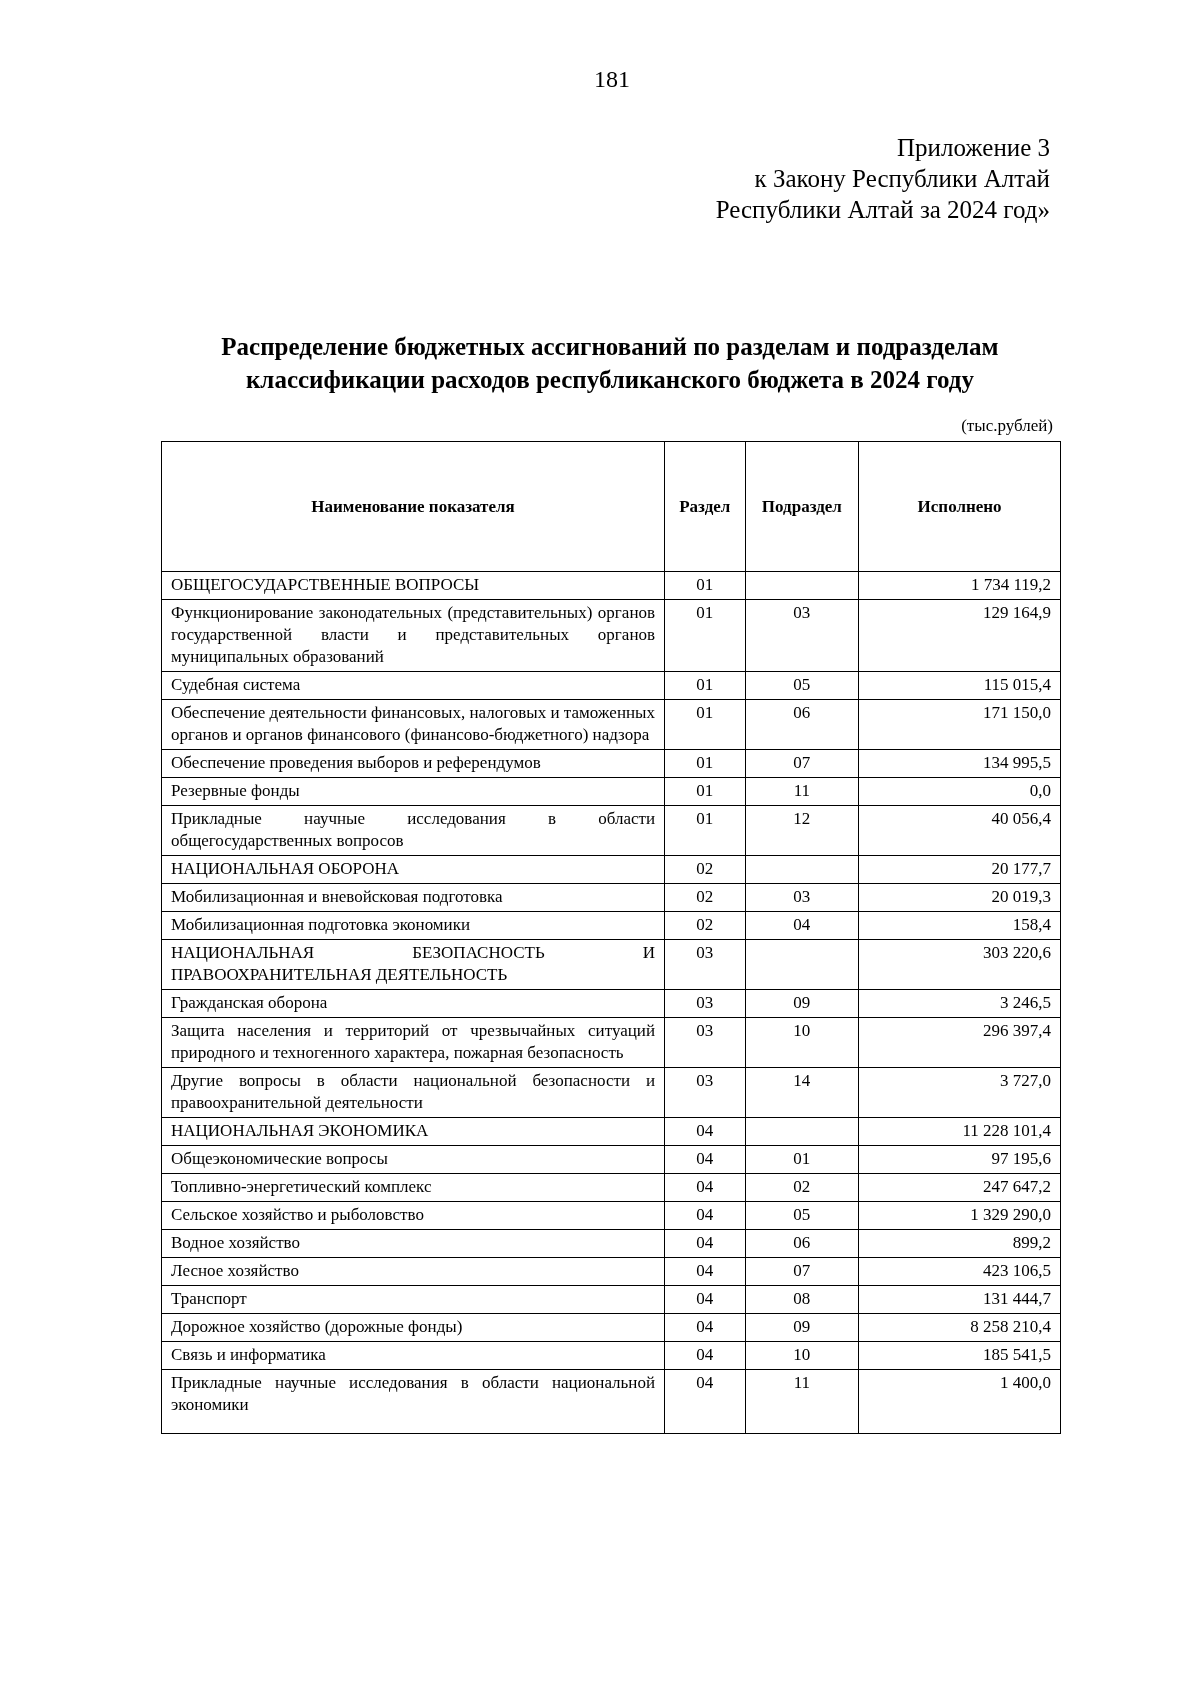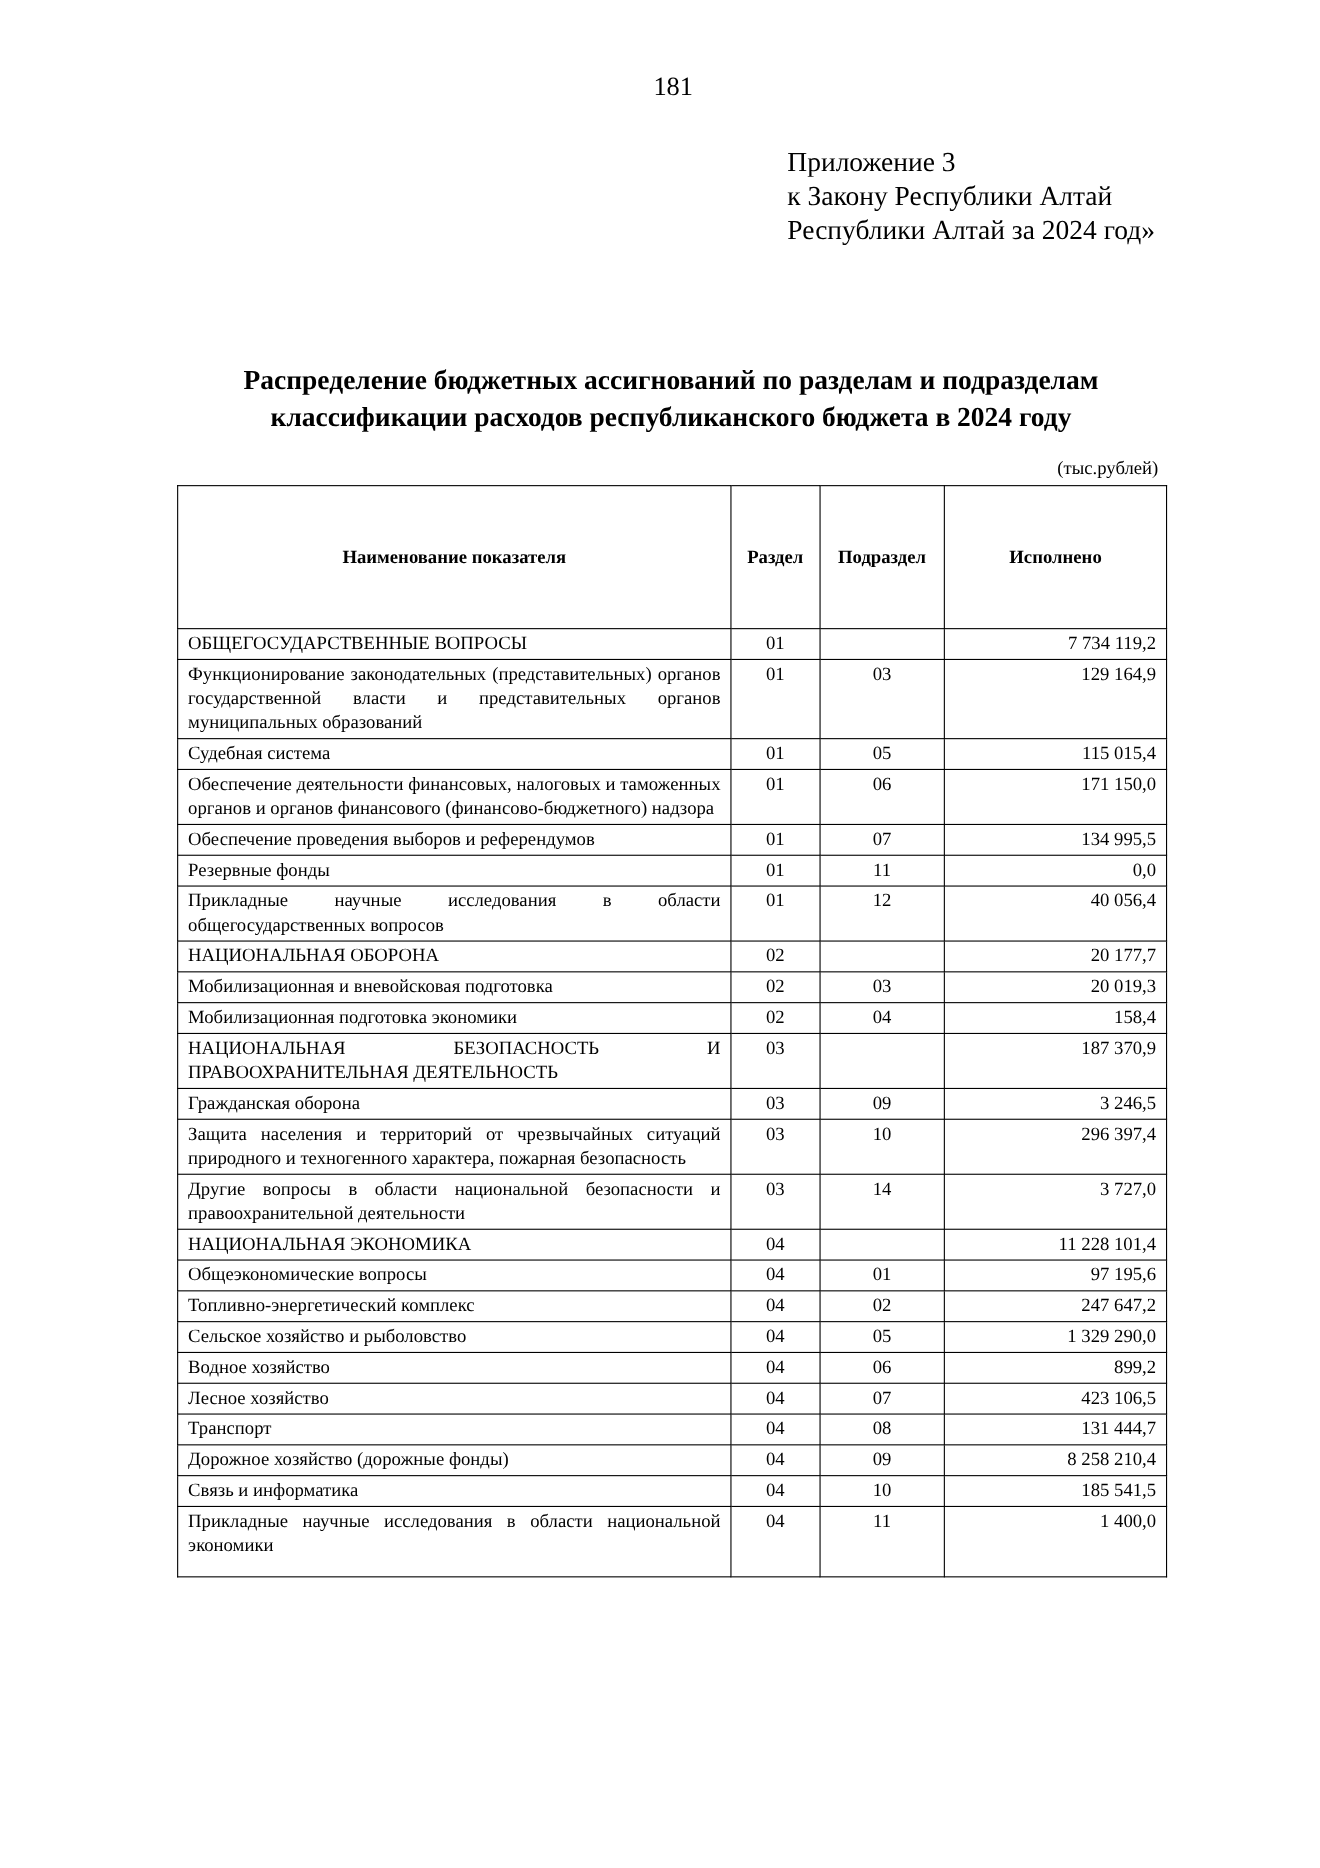--- a/index.html
+++ b/index.html
@@ -6,21 +6,21 @@
     body {
       width: 1200px; height: 1698px; position: relative; overflow: hidden;
       font-family: "Liberation Serif", "DejaVu Serif", serif; color: #000;
     }
     .page-number {
       position: absolute; top: 66px; left: 0; width: 1200px; text-align: center;
       font-size: 24px;
       padding-left: 12px;
     }
     .appendix {
-      position: absolute; top: 132px; right: 150px; 
+      position: absolute; top: 132px; right: 150px; text-align: right;
       font-size: 25px; line-height: 31px;
     }
     .title {
       position: absolute; top: 330px; left: 150px; width: 920px; text-align: center;
       font-size: 25px; font-weight: bold; line-height: 33px;
     }
     .units {
       position: absolute; top: 416px; right: 147px; font-size: 17px;
     }
     table.budget {
@@ -74,21 +74,21 @@
       <th>Раздел</th>
       <th>Подраздел</th>
       <th>Исполнено</th>
     </tr>
   </thead>
   <tbody id="table-body">
       <tr>
         <td class="name">ОБЩЕГОСУДАРСТВЕННЫЕ ВОПРОСЫ</td>
         <td class="code">01</td>
         <td class="code"></td>
-        <td class="val">7 734 119,2</td>
+        <td class="val">1 734 119,2</td>
       </tr>
       <tr>
         <td class="name">Функционирование законодательных (представительных) органов государственной власти и представительных органов муниципальных образований</td>
         <td class="code">01</td>
         <td class="code">03</td>
         <td class="val">129 164,9</td>
       </tr>
       <tr>
         <td class="name">Судебная система</td>
         <td class="code">01</td>
@@ -134,21 +134,21 @@
       <tr>
         <td class="name">Мобилизационная подготовка экономики</td>
         <td class="code">02</td>
         <td class="code">04</td>
         <td class="val">158,4</td>
       </tr>
       <tr>
         <td class="name">НАЦИОНАЛЬНАЯ БЕЗОПАСНОСТЬ И ПРАВООХРАНИТЕЛЬНАЯ ДЕЯТЕЛЬНОСТЬ</td>
         <td class="code">03</td>
         <td class="code"></td>
-        <td class="val">187 370,9</td>
+        <td class="val">303 220,6</td>
       </tr>
       <tr>
         <td class="name">Гражданская оборона</td>
         <td class="code">03</td>
         <td class="code">09</td>
         <td class="val">3 246,5</td>
       </tr>
       <tr>
         <td class="name">Защита населения и территорий от чрезвычайных ситуаций природного и техногенного характера, пожарная безопасность</td>
         <td class="code">03</td>

